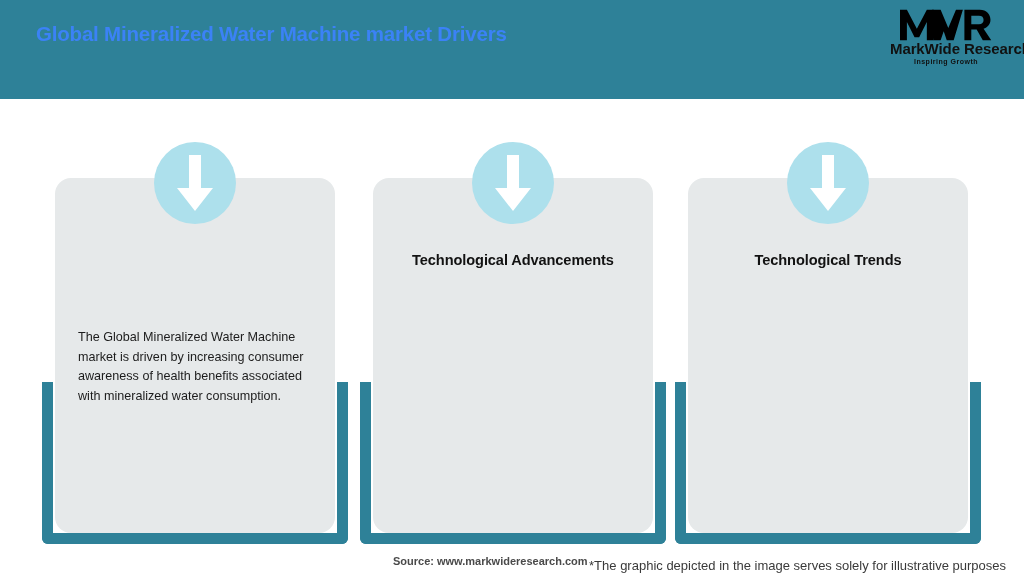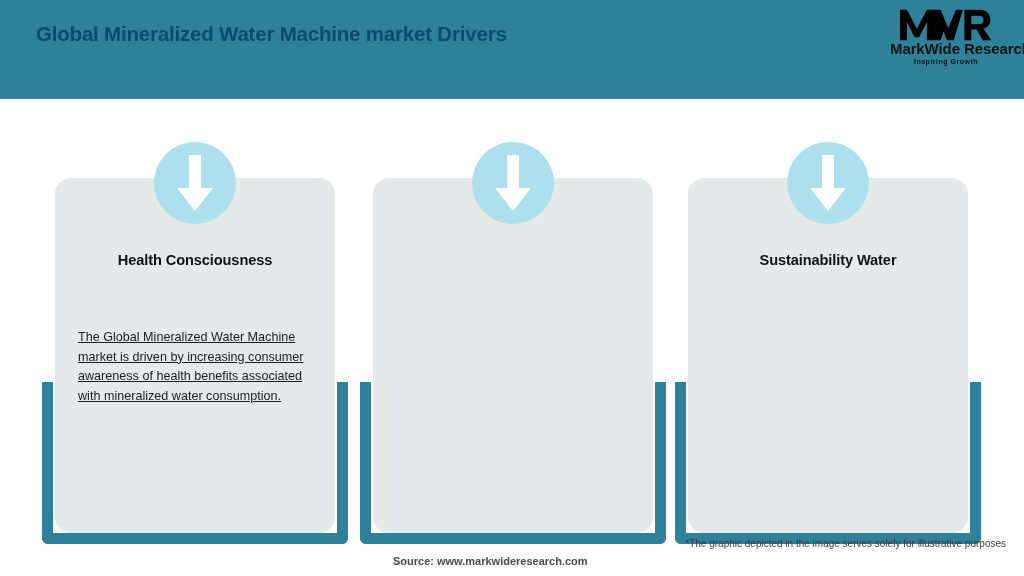--- a/index.html
+++ b/index.html
@@ -23,21 +23,21 @@
     width: 1024px;
     height: 99px;
     background: #2e8198;
   }
   #page-title {
     position: absolute;
     left: 36px;
     top: 22px;
     font-size: 20.5px;
     font-weight: bold;
-    color: #0c4a6e;
+    color: #3b82f6;
     letter-spacing: -0.2px;
     white-space: nowrap;
   }
 
   
   #logo {
     position: absolute;
     right: 22px;
     top: 8px;
     width: 112px;
@@ -145,38 +145,37 @@
   }
   .card-body {
     position: absolute;
     left: 36px;
     top: 186px;
     width: 248px;
     font-size: 12.6px;
     line-height: 19.6px;
     color: #1c1c1c;
     text-align: left;
-    text-decoration: underline;
   }
 
   
   #footer-source {
     position: absolute;
     left: 393px;
     top: 555px;
     font-size: 11px;
     font-weight: bold;
     color: #4a4a4a;
     white-space: nowrap;
   }
   #footer-disclaimer {
     position: absolute;
     right: 18px;
-    top: 538px;
-    font-size: 10px;
+    top: 558px;
+    font-size: 13px;
     color: #3a3a3a;
     white-space: nowrap;
     text-align: center;
   }
 </style>
 </head>
 <body>
 
 <div id="header-bar"></div>
 <div id="page-title">Global Mineralized Water Machine market Drivers</div>
@@ -196,41 +195,41 @@
 <div id="cards">
 
   <div class="card-group g0">
     <div class="card-bracket"></div>
     <div class="card-panel"></div>
     <div class="card-badge">
       <svg viewBox="0 0 38 57" xmlns="http://www.w3.org/2000/svg">
         <polygon fill="#ffffff" points="13,0 25,0 25,33 37,33 19,56 1,33 13,33"></polygon>
       </svg>
     </div>
-    <div class="card-heading">Health Consciousness</div>
     <div class="card-body">The Global Mineralized Water Machine market is driven by increasing consumer awareness of health benefits associated with mineralized water consumption.</div>
   </div>
 
   <div class="card-group g1">
     <div class="card-bracket"></div>
     <div class="card-panel"></div>
     <div class="card-badge">
       <svg viewBox="0 0 38 57" xmlns="http://www.w3.org/2000/svg">
         <polygon fill="#ffffff" points="13,0 25,0 25,33 37,33 19,56 1,33 13,33"></polygon>
       </svg>
     </div>
+    <div class="card-heading">Technological Advancements</div>
   </div>
 
   <div class="card-group g2">
     <div class="card-bracket"></div>
     <div class="card-panel"></div>
     <div class="card-badge">
       <svg viewBox="0 0 38 57" xmlns="http://www.w3.org/2000/svg">
         <polygon fill="#ffffff" points="13,0 25,0 25,33 37,33 19,56 1,33 13,33"></polygon>
       </svg>
     </div>
-    <div class="card-heading">Sustainability Water</div>
+    <div class="card-heading">Technological Trends</div>
   </div>
 
 </div>
 
 <div id="footer-source">Source: www.markwideresearch.com</div>
 <div id="footer-disclaimer">*The graphic depicted in the image serves solely for illustrative purposes</div>
 
 </body></html>

